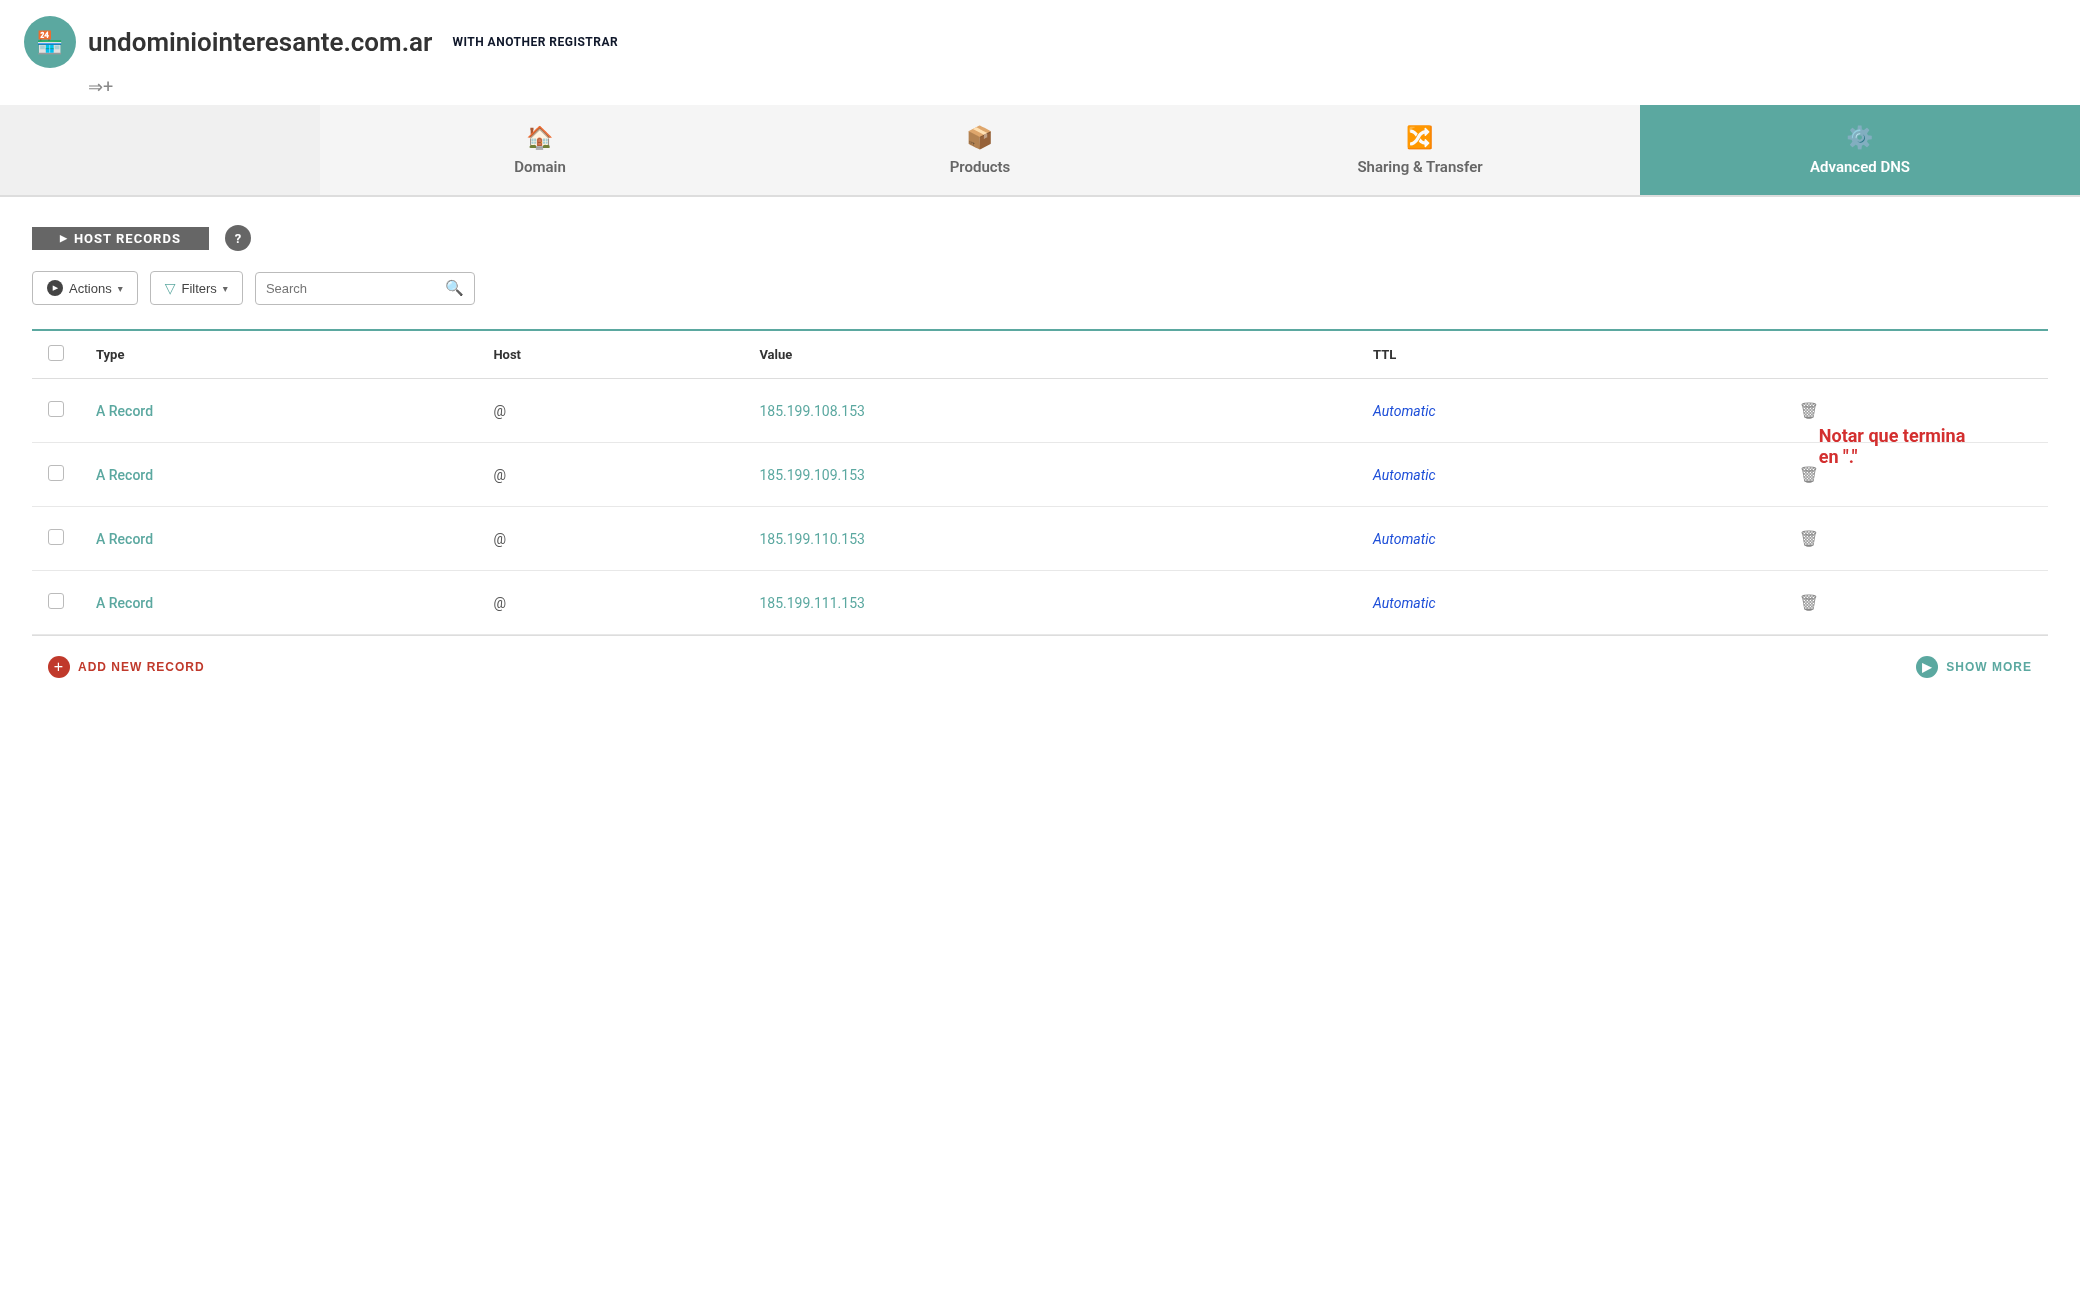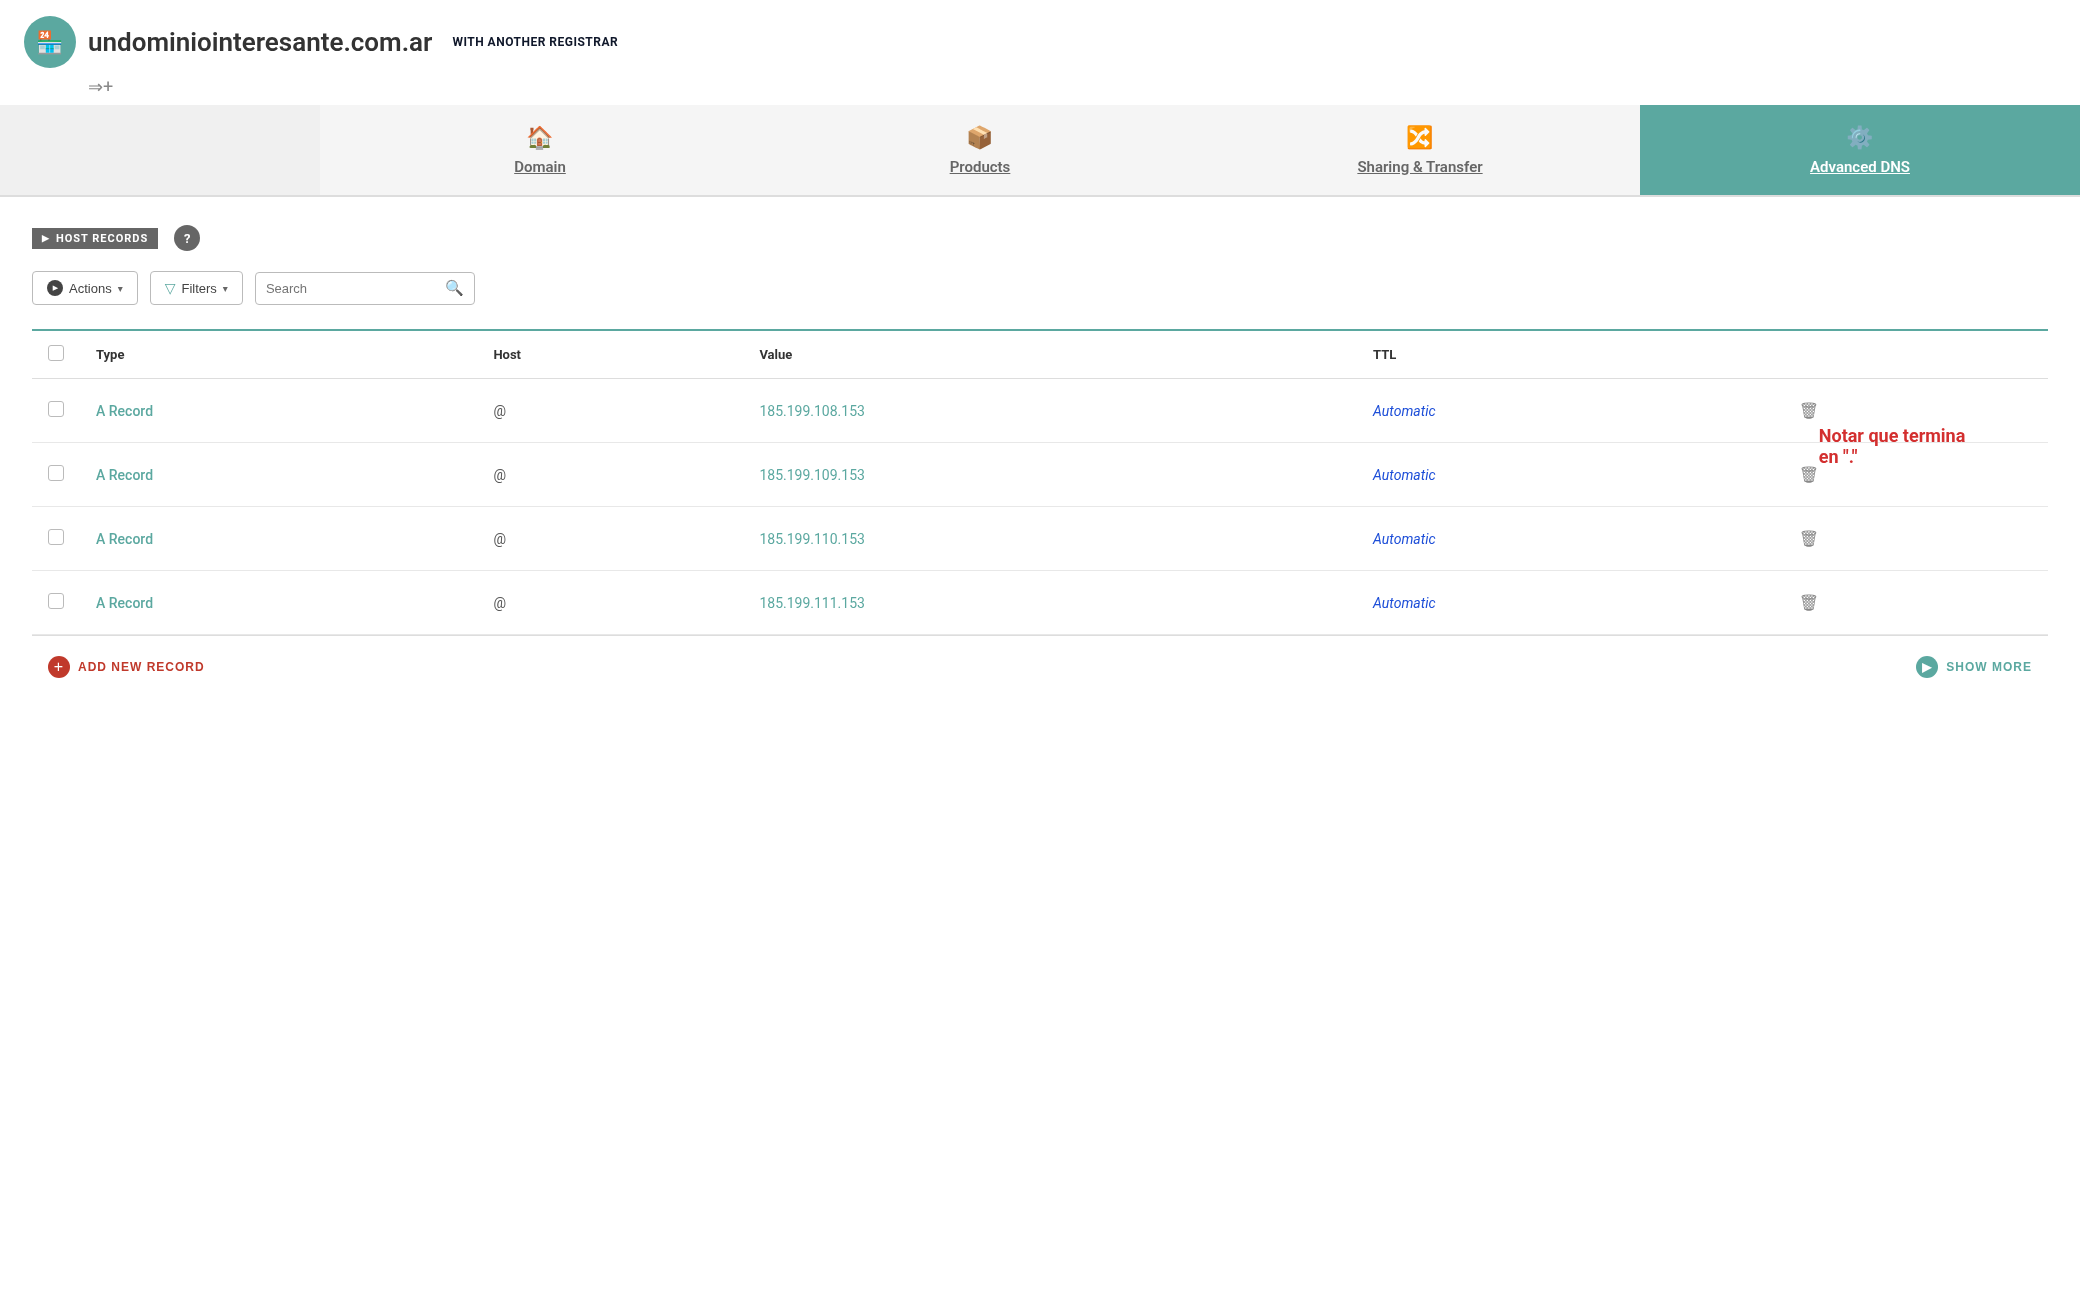--- a/index.html
+++ b/index.html
@@ -13,28 +13,28 @@
     .registrar-badge { font-size: 12px; font-weight: 700; color: #0f172a; letter-spacing: 0.5px; margin-left: 8px; }
     .header-sub { padding: 0 24px 8px 88px; }
     .transfer-icon { color: #888; font-size: 18px; }
 
     
     .nav-tabs { display: flex; border-bottom: 2px solid #ddd; background: #f5f5f5; }
     .nav-tab { flex: 1; display: flex; flex-direction: column; align-items: center; justify-content: center; padding: 16px 8px; cursor: pointer; border: none; background: transparent; color: #666; font-size: 14px; font-weight: 500; gap: 8px; min-height: 90px; }
     .nav-tab:first-child { max-width: 320px; background: #f0f0f0; }
     .nav-tab.active { background: #5ba8a0; color: white; }
     .tab-icon { font-size: 22px; }
-    .tab-label { font-size: 15px; font-weight: 600; text-decoration: underline; }
+    .tab-label { font-size: 15px; font-weight: 600; }
 
     
     .section { padding: 28px 32px 0; }
 
     
     .host-records-header { display: flex; align-items: center; gap: 16px; margin-bottom: 20px; }
-    .host-records-badge { background: #666; color: white; font-size: 11px; font-weight: 700; padding: 4px 10px; letter-spacing: 1px; display: flex; align-items: center; gap: 6px; text-align: center; }
+    .host-records-badge { background: #666; color: white; font-size: 13px; font-weight: 700; padding: 4px 28px; letter-spacing: 1px; display: flex; align-items: center; gap: 6px; text-align: center; }
     .host-records-badge::before { content: '▶'; font-size: 9px; }
     .help-circle { width: 26px; height: 26px; border-radius: 50%; background: #666; color: white; display: flex; align-items: center; justify-content: center; font-size: 13px; font-weight: 700; cursor: pointer; }
 
     
     .toolbar { display: flex; align-items: center; gap: 12px; margin-bottom: 24px; }
     .btn-dropdown { display: flex; align-items: center; gap: 6px; padding: 8px 14px; border: 1.5px solid #bbb; border-radius: 4px; background: white; cursor: pointer; font-size: 13px; font-weight: 500; color: #444; }
     .play-icon { width: 16px; height: 16px; border-radius: 50%; background: #444; display: flex; align-items: center; justify-content: center; }
     .play-icon::after { content: '▶'; color: white; font-size: 7px; margin-left: 1px; }
     .filter-icon { color: #5ba8a0; font-size: 14px; }
     .chevron { font-size: 10px; color: #666; }

